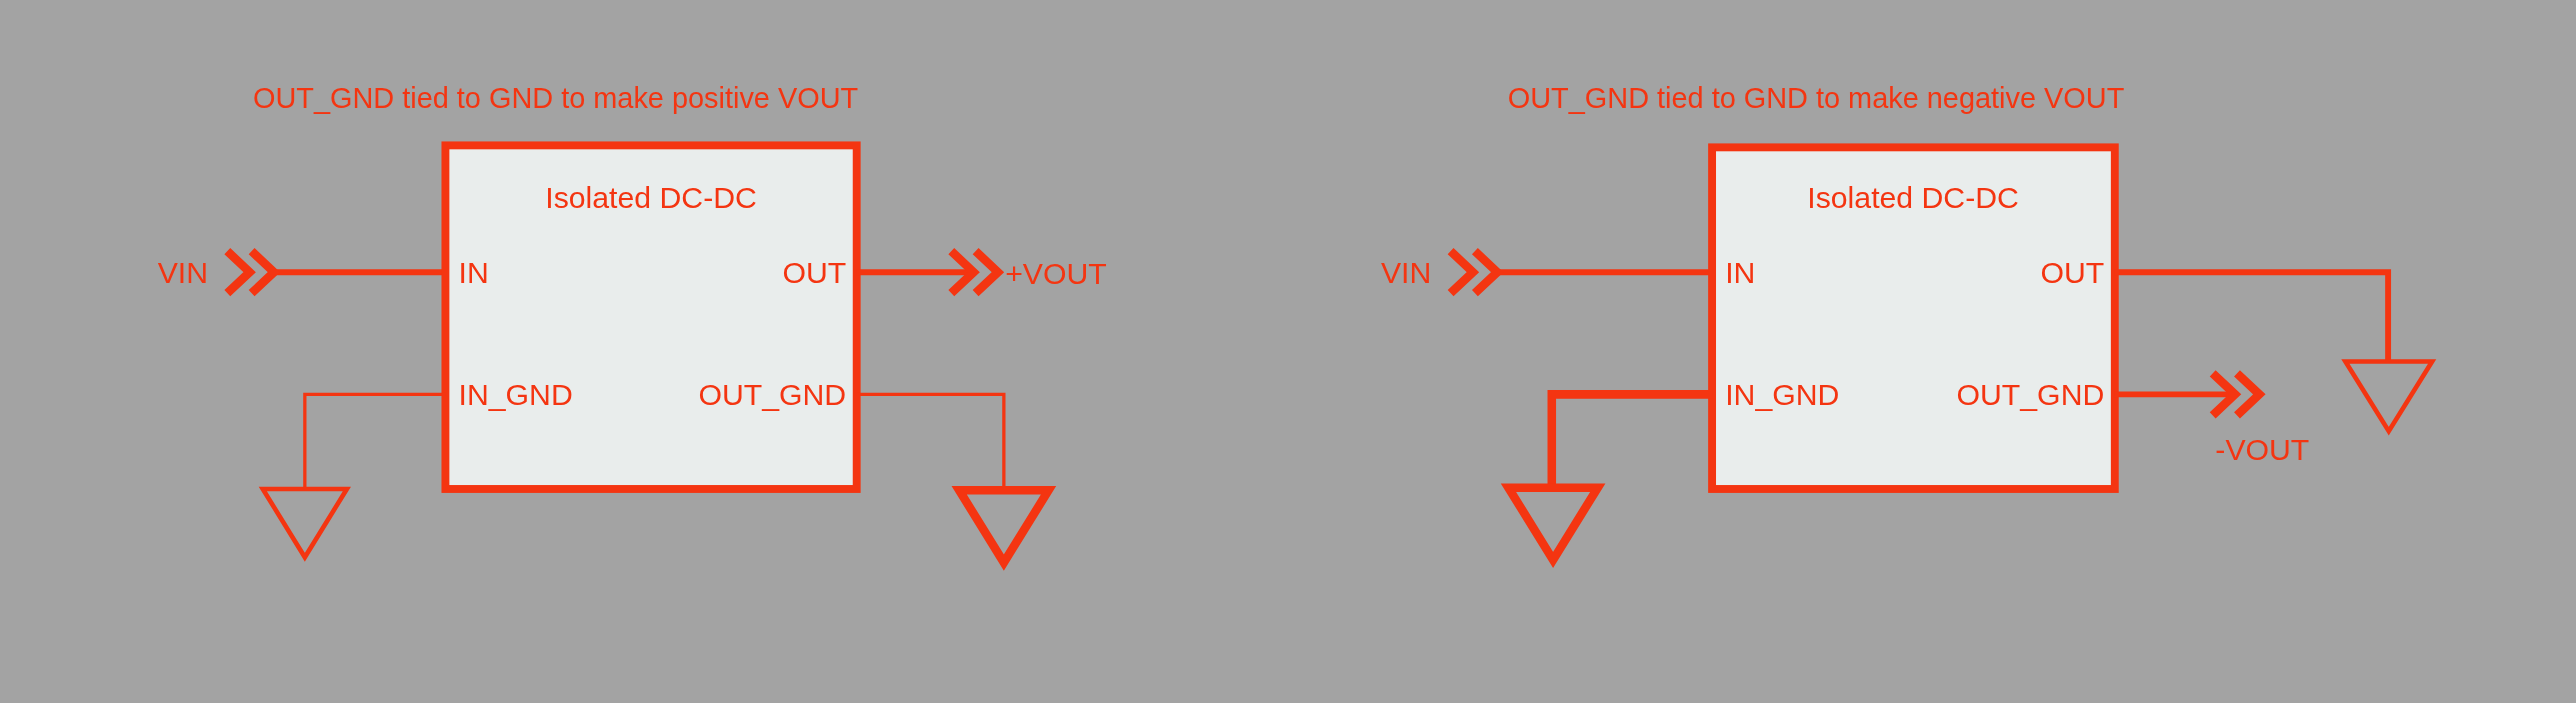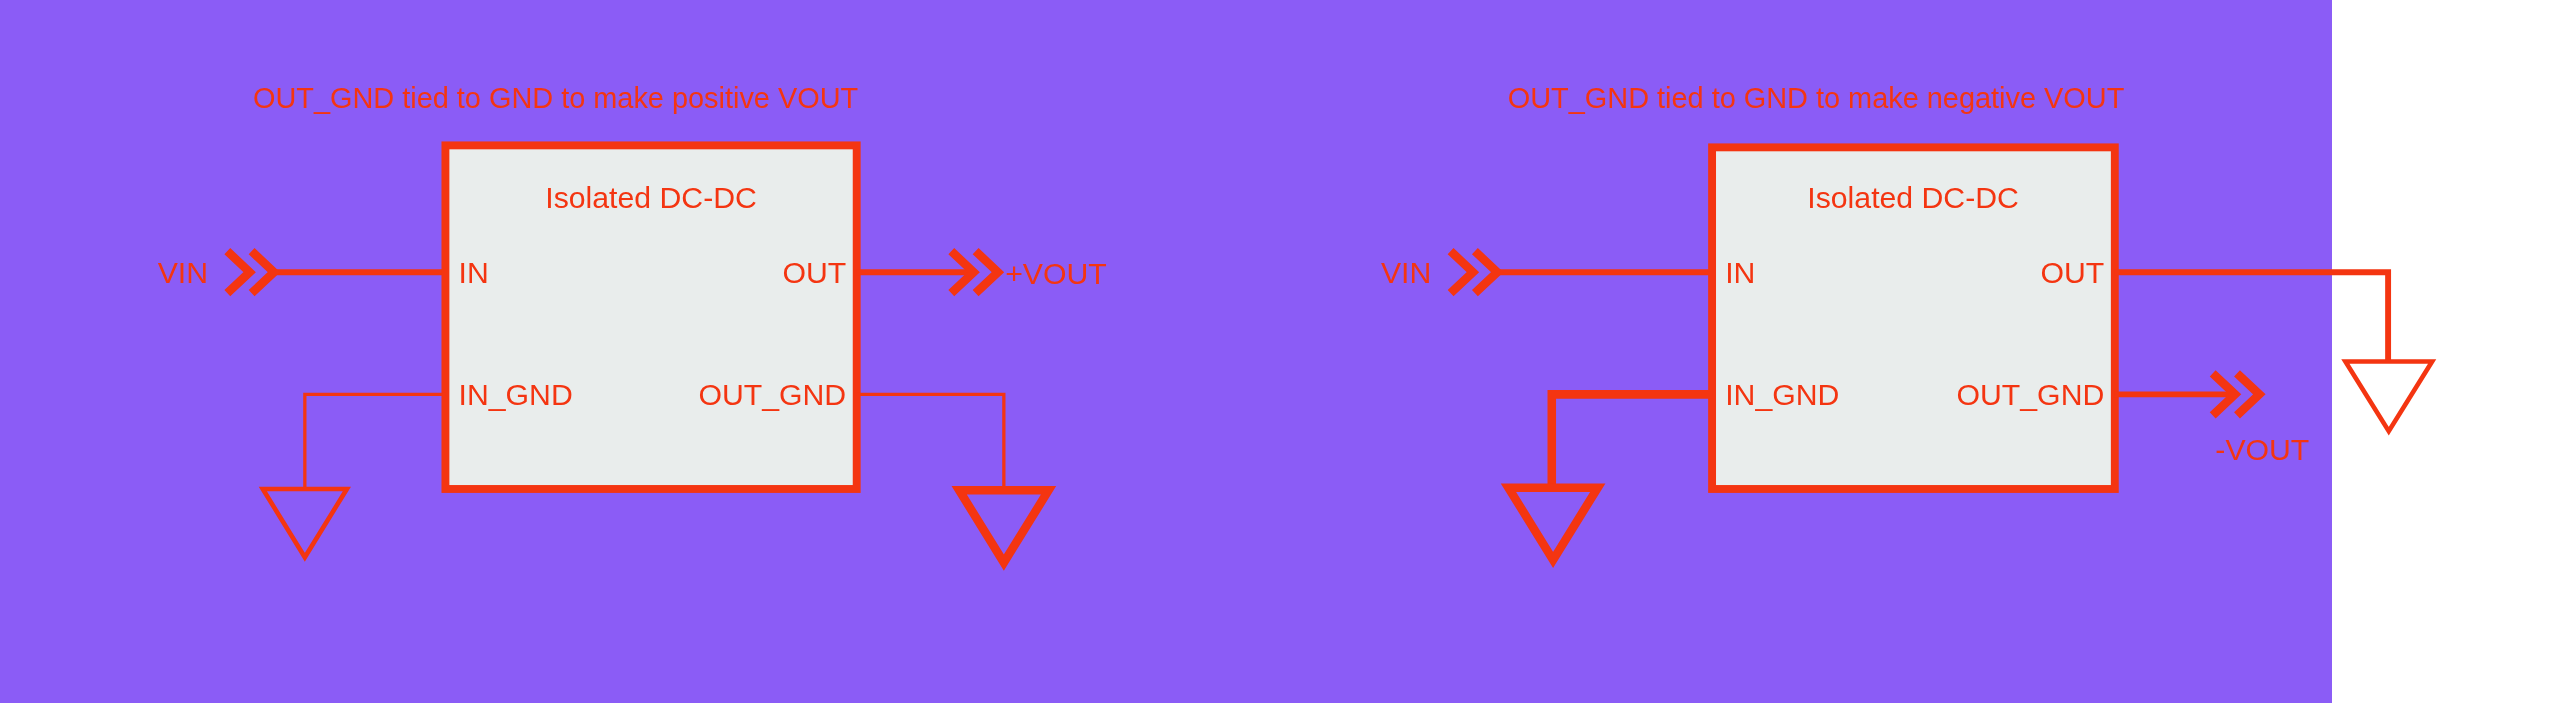--- a/index.html
+++ b/index.html
@@ -8,23 +8,23 @@
     background: #ffffff;
   }
   body {
     width: 2576px;
     height: 704px;
     font-family: "Liberation Sans", sans-serif;
     overflow: hidden;
   }
   #canvas {
     position: relative;
-    width: 2332px;
+    width: 2576px;
     height: 704px;
-    background: #8b5cf6;
+    background: #a3a3a3;
   }
   svg.diagram-layer {
     position: absolute;
     top: 0;
     left: 0;
     width: 2576px;
     height: 704px;
   }
   .wire {
     stroke: #f43511;

